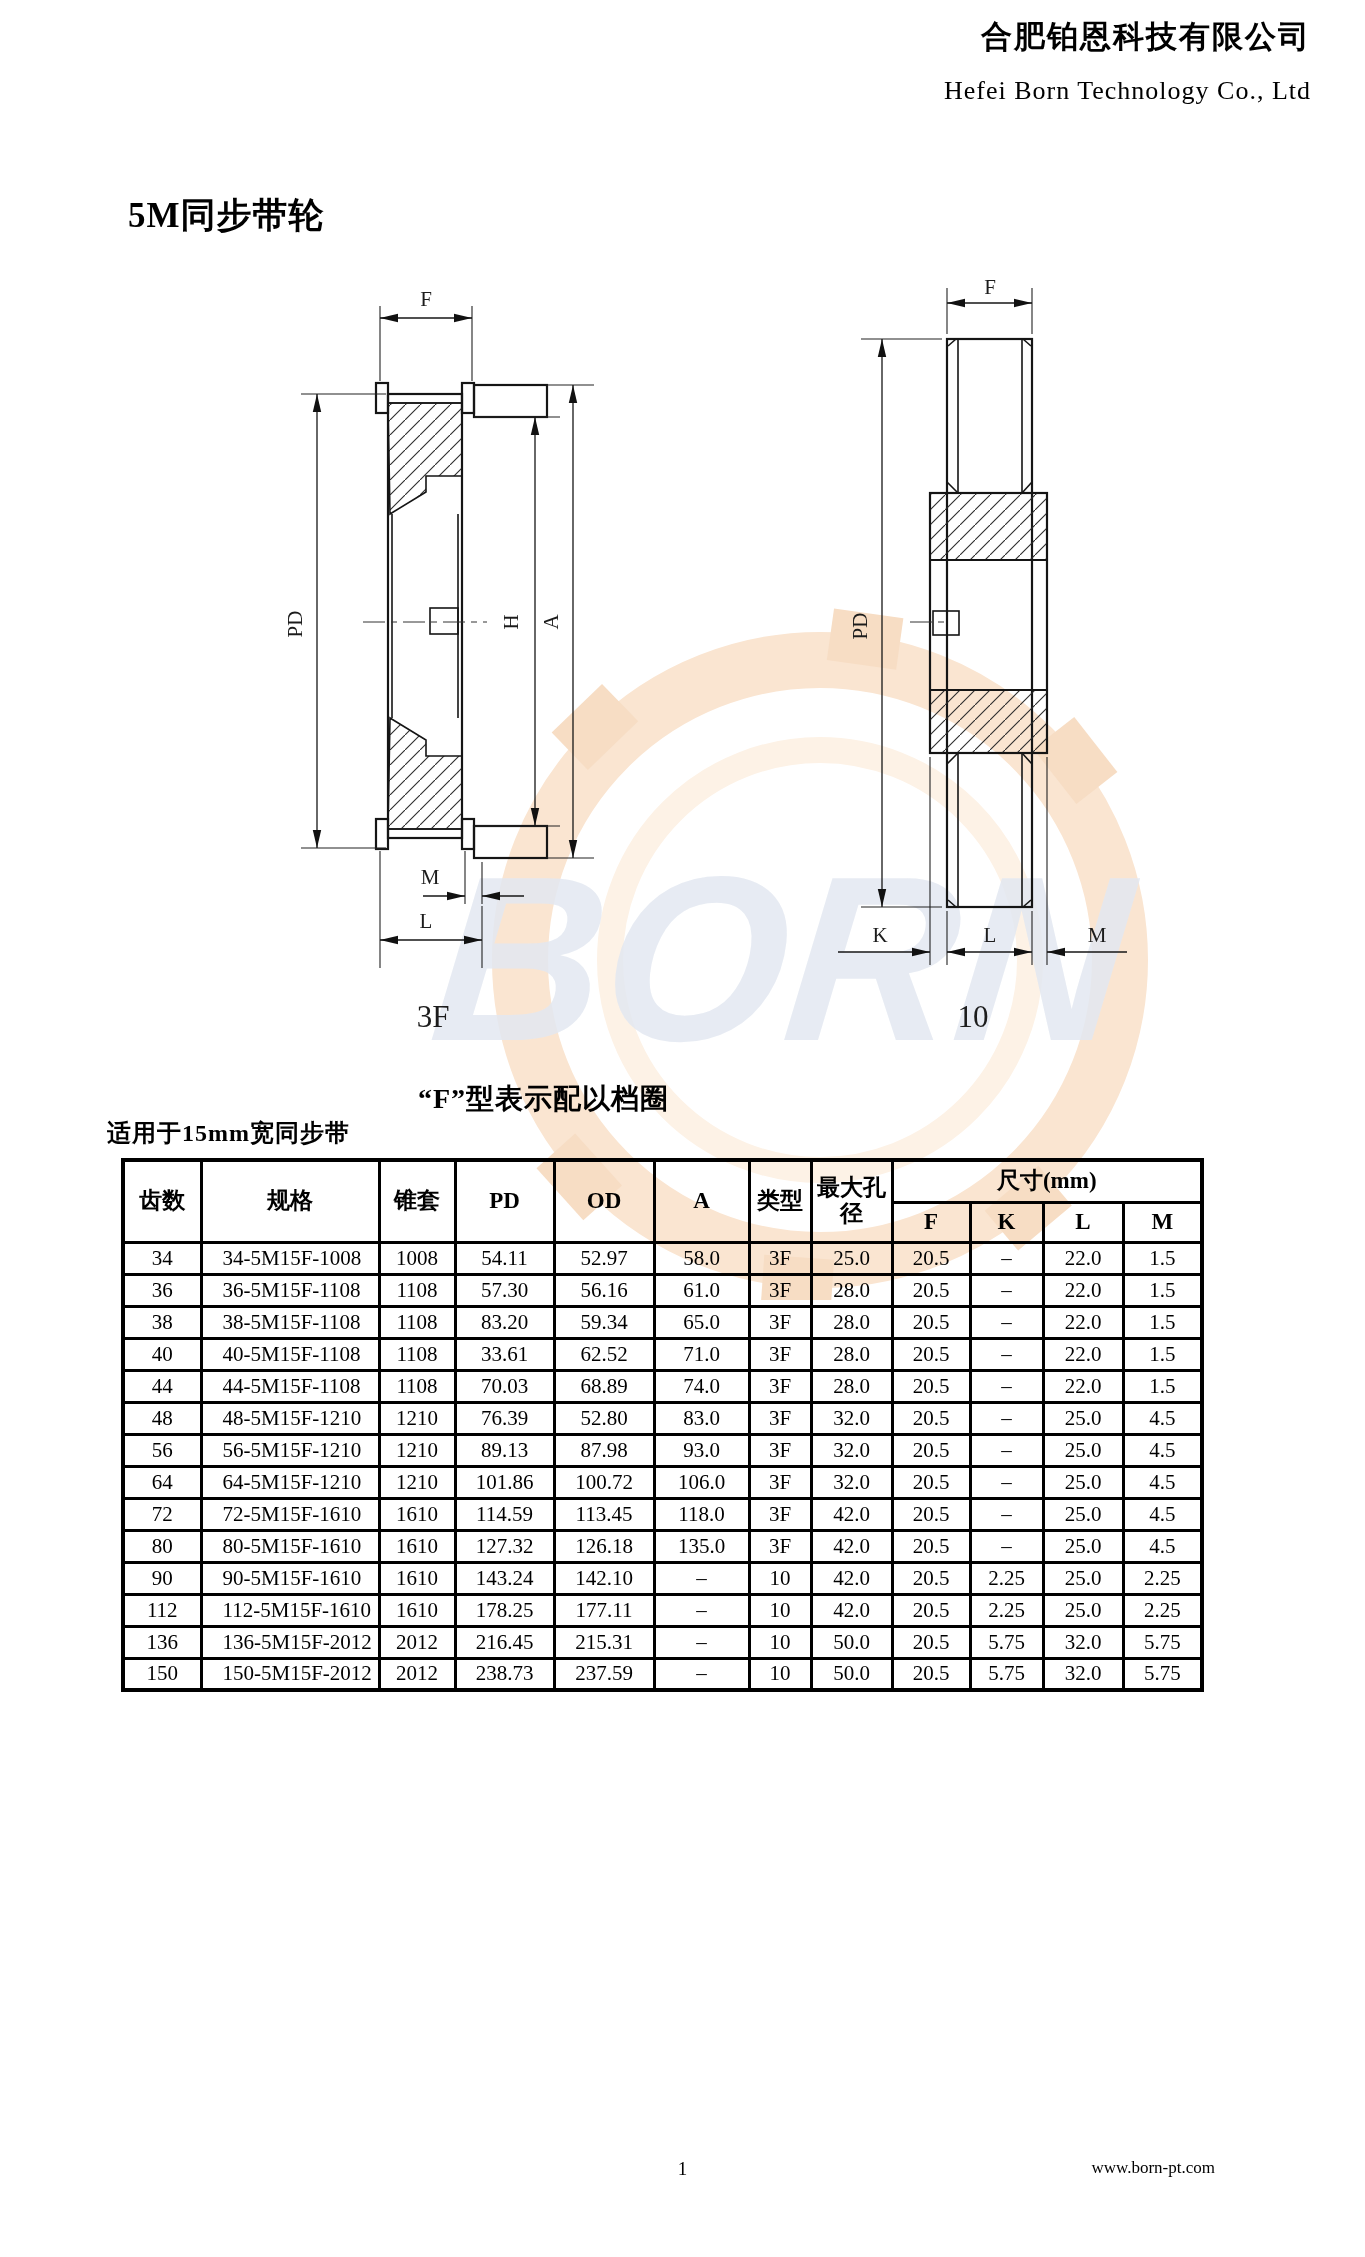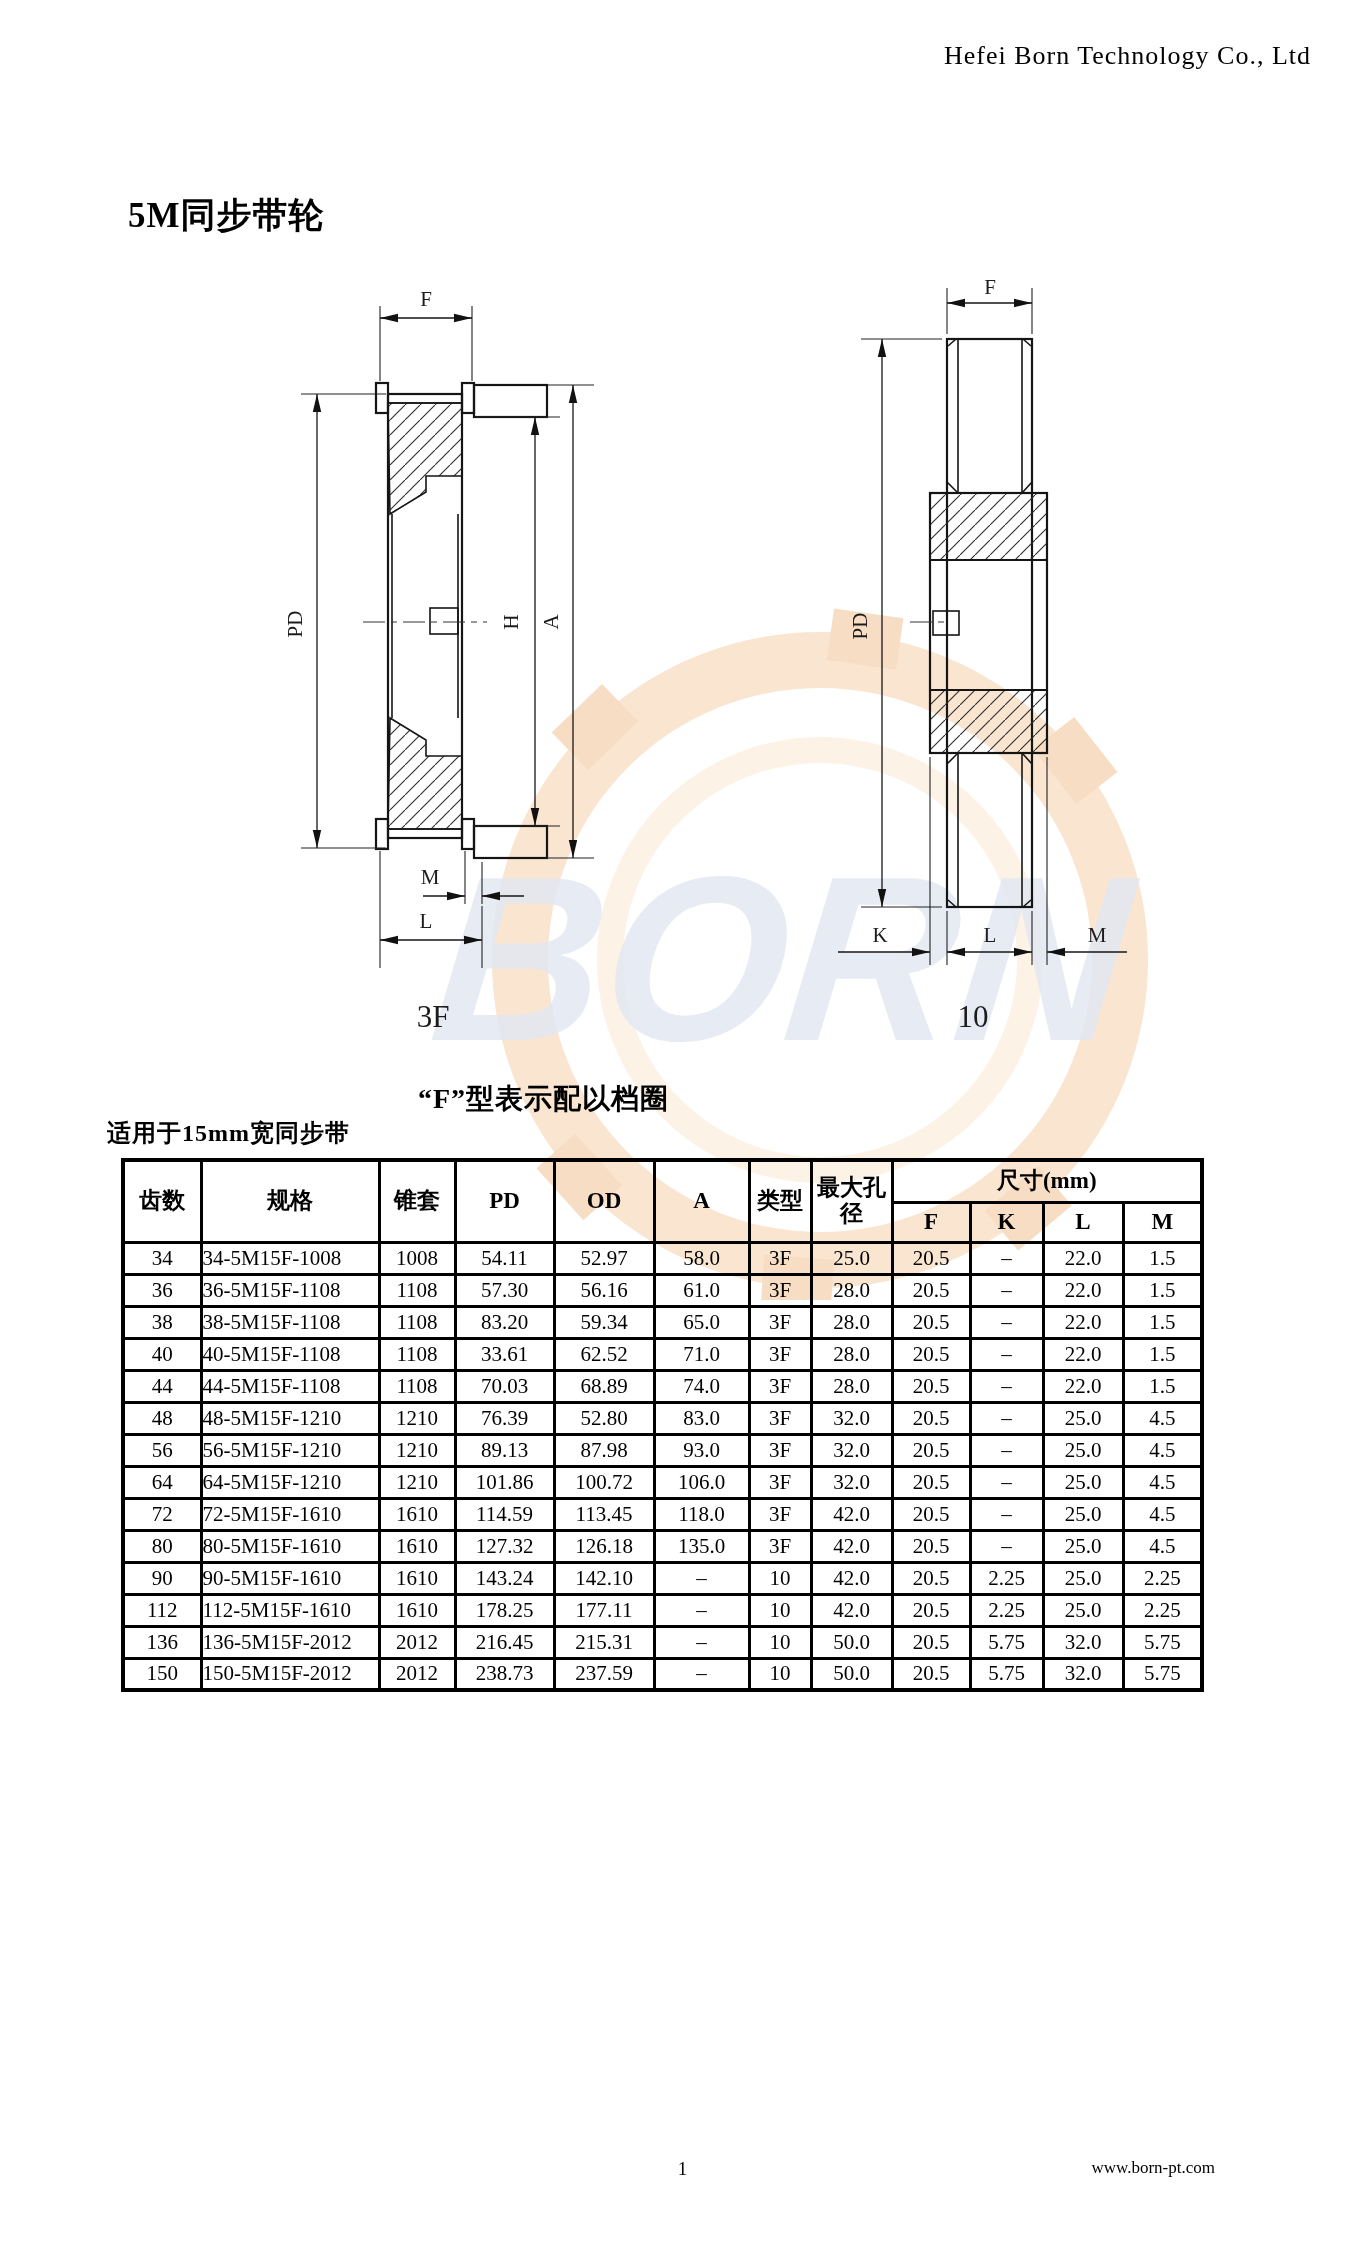--- a/index.html
+++ b/index.html
@@ -31,21 +31,21 @@
   .note{top:1117px;left:107px;font-size:24px;font-weight:bold;letter-spacing:1px;}
   
   .spec-table{top:1158px;left:121px;border-collapse:collapse;table-layout:fixed;width:1079px;
               text-align:center;}
   .spec-table th,.spec-table td{border:3px solid #000;padding:0 3px;}
   .spec-table{border:4px solid #000;}
   .spec-table thead th{font-size:23px;font-weight:bold;line-height:1.15;}
   .spec-table thead tr:first-child{height:42px;}
   .spec-table thead tr:last-child{height:40px;}
   .spec-table td{font-size:21px;height:32px;}
-  .spec-table td.spec{text-align:left;padding-left:0;}
+  .spec-table td.spec{text-align:left;padding-left:20px;}
   
   .footer-page{top:2158px;left:0;width:1365px;text-align:center;font-size:19px;}
   .footer-site{top:2158px;right:150px;font-size:17px;}
 </style>
 </head>
 <body>
 
 <div class="page">
 
   <svg class="watermark" width="880" height="760" viewBox="0 0 880 760">
@@ -58,20 +58,21 @@
         <rect x="405" y="70" width="70" height="52" transform="rotate(184 440 420)"></rect>
         <rect x="405" y="70" width="70" height="52" transform="rotate(228 440 420)"></rect>
         <rect x="405" y="70" width="70" height="52" transform="rotate(316 440 420)"></rect>
       </g>
       <circle cx="440" cy="420" r="210" fill="none" stroke="#fdf2e6" stroke-width="26"></circle>
     </g>
     <text x="100" y="500" font-size="235" font-style="italic" font-weight="bold" font-family="Liberation Sans, DejaVu Sans, sans-serif" fill="#e3e8f1" transform="skewX(-6)" opacity="0.85">BORN</text>
   </svg>
 
   <div class="layer header">
+    <div class="cn">合肥铂恩科技有限公司</div>
     <div class="en">Hefei Born Technology Co., Ltd</div>
   </div>
 
   <h1 class="layer title">5M同步带轮</h1>
 
   <svg class="layer drawings" width="1040" height="770" viewBox="0 0 1040 770">
     <defs>
       <pattern id="hatch" patternUnits="userSpaceOnUse" width="15" height="15">
         <path d="M0,15 L15,0" stroke="#2a2a2a" stroke-width="1.1"></path>
       </pattern>

